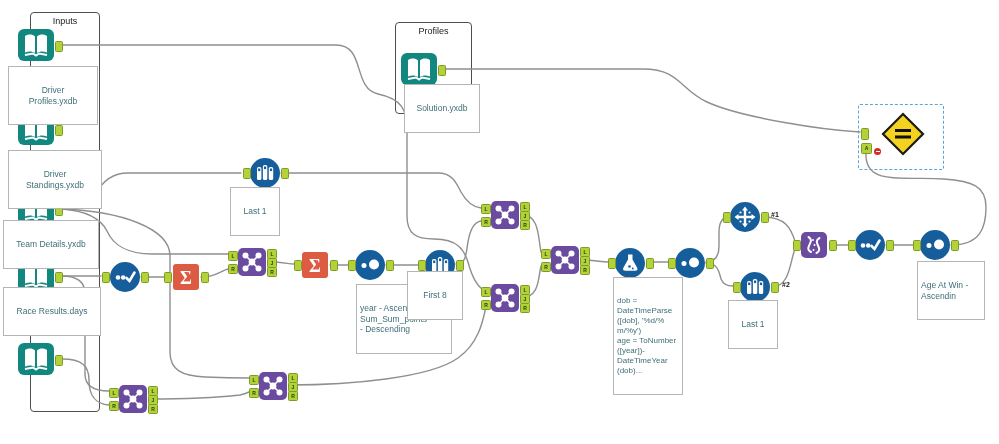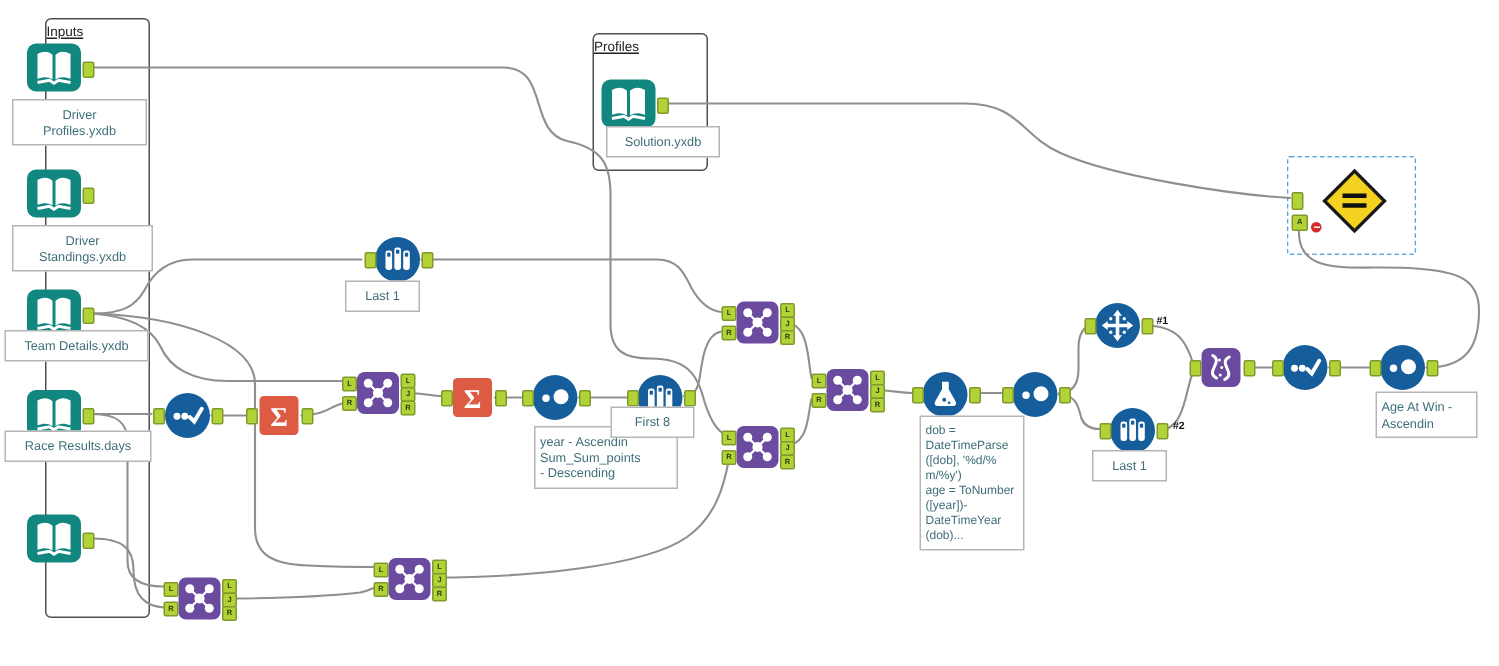--- a/index.html
+++ b/index.html
@@ -1,29 +1,29 @@
 <!DOCTYPE html>
 <html><head>
 <meta charset="utf-8">
 <style>
   html,body{margin:0;padding:0;background:#fff;}
   #canvas{position:relative;width:999px;height:444px;background:#fff;overflow:hidden;
           font-family:"Liberation Sans",sans-serif;}
   #wires{position:absolute;left:0;top:0;z-index:2;}
   #wires path{fill:none;stroke:#8F8F8F;stroke-width:1.4;stroke-linecap:round;}
   .container{position:absolute;border:1.6px solid #4F4F4F;border-radius:4px;background:#fff;z-index:1;}
-  .container-title{position:absolute;top:3px;left:0;right:0;text-align:left;font-size:9px;color:#222;text-decoration:underline;}
+  .container-title{position:absolute;top:3px;left:0;right:0;text-align:center;font-size:9px;color:#222;}
   .tool{position:absolute;z-index:3;}
   .anchor{position:absolute;width:6px;height:9px;background:#B3D237;border:1px solid #7E9A2D;
           border-radius:1.5px;z-index:4;}
   .janchor{position:absolute;width:8px;height:8px;background:#B3D237;border:1px solid #7E9A2D;
            border-radius:1.5px;z-index:4;font-weight:bold;font-size:5px;line-height:8px;
            text-align:center;color:#1e3b0a;}
   .note{position:absolute;background:#fff;border:1px solid #b5b5b5;color:#3E6E78;font-size:8.5px;
-        line-height:1.25;padding:4px 3px;white-space:pre-line;z-index:5;}
+        line-height:1.25;padding:18px 3px;white-space:pre-line;z-index:5;}
   .note.center{text-align:center;}
   .note.small{font-size:8px;}
   .hashlabel{position:absolute;font-size:7px;font-weight:bold;color:#111;z-index:5;}
   .selrect{position:absolute;border:1.6px dashed #58A7DC;border-radius:2px;background:transparent;z-index:2;}
   .badge{position:absolute;width:7px;height:7px;border-radius:50%;background:#D42A2A;z-index:5;}
   .badge:before{content:"";position:absolute;left:1.5px;top:3px;width:4px;height:1px;background:#fff;}
 </style>
 </head>
 <body>
 

